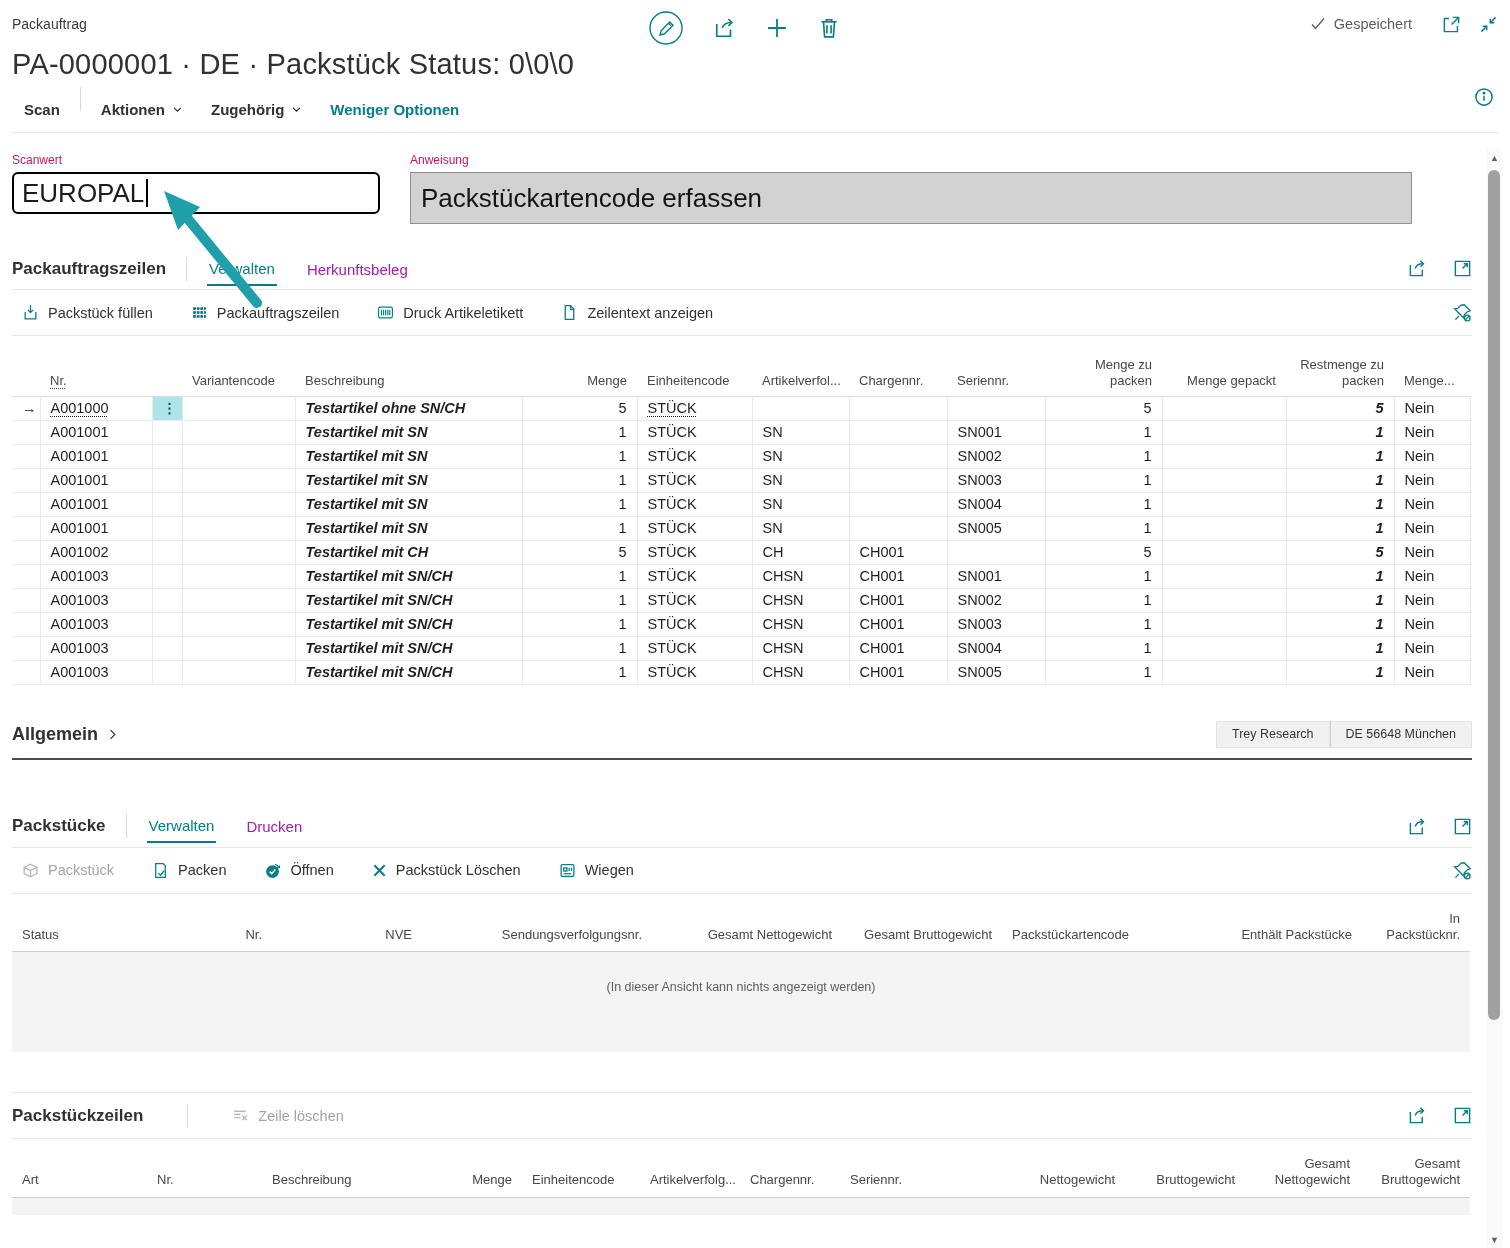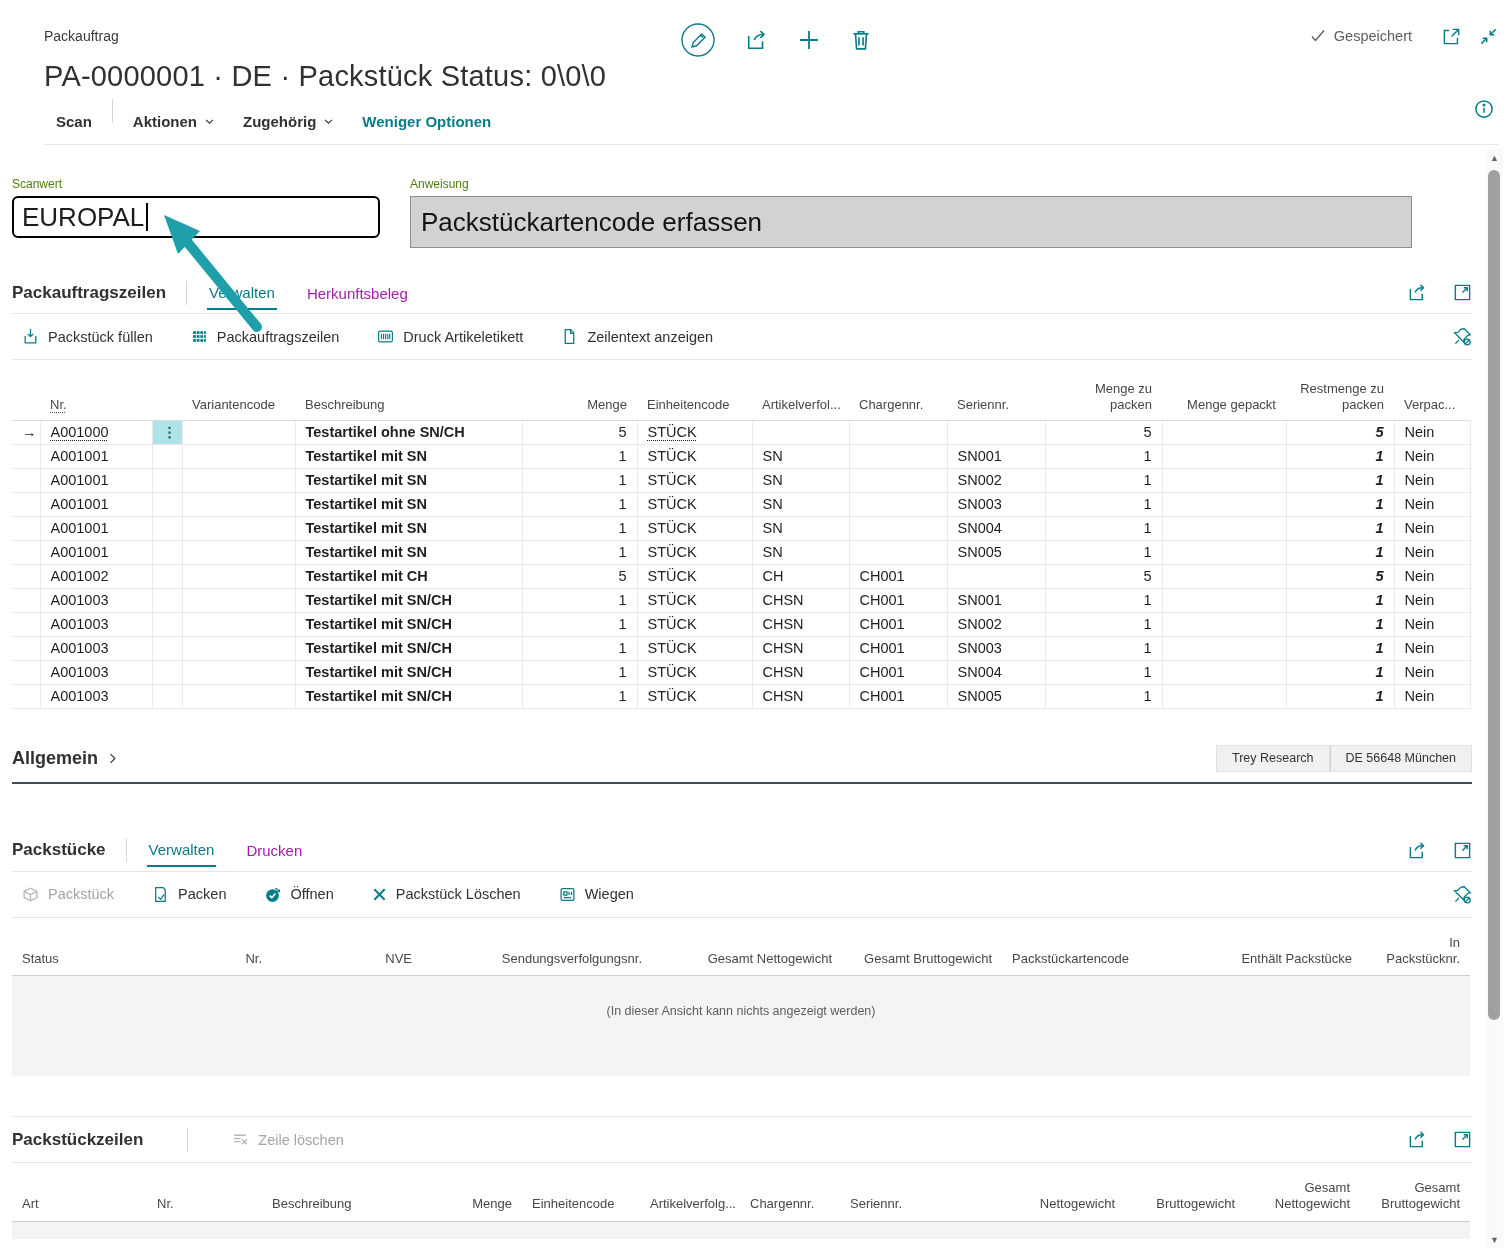--- a/index.html
+++ b/index.html
@@ -7,41 +7,41 @@
     --line:#e6e6e6; --gridline:#eaeaea; --disabled:#a6a4a2;
   }
   *{box-sizing:border-box;}
   html,body{margin:0;padding:0;}
   body{width:1510px;height:1248px;overflow:hidden;position:relative;background:#fff;
        font-family:"Liberation Sans",sans-serif;color:var(--text);}
   svg{display:block;}
   .ic{color:var(--accent);}
 
   
-  .topbar{padding:16px 12px;position:relative;margin-left:32px;}
+  .topbar{padding:4px 12px;position:relative;}
   .caption-row{display:flex;align-items:center;height:40px;position:relative;}
   .caption{font-size:14px;color:#3b3a39;}
   .cmd-center{position:absolute;left:636px;top:6px;display:flex;align-items:center;gap:30px;}
   .cmd-btn{cursor:pointer;}
   .save-group{margin-left:auto;display:flex;align-items:center;gap:8px;color:var(--muted);font-size:14.5px;}
   .save-group .winicons{display:flex;gap:18px;margin-left:22px;}
   .title{margin:4px 0 0;font-size:29px;font-weight:300;color:#323130;letter-spacing:.2px;}
   .menubar{display:flex;align-items:flex-start;height:46px;border-bottom:1px solid var(--line);margin-top:6px;font-weight:bold;}
   .menu-item{display:flex;align-items:center;gap:7px;font-size:15px;padding:0 14px;height:100%;color:#323130;}
   .menu-item.first{padding-left:12px;}
   .menu-item.more{color:var(--accent);}
   .mdiv{width:1px;height:24px;background:#d8d8d8;margin:0 6px;}
   .menubar .info{margin-left:auto;margin-right:4px;}
 
   
   .main{padding:0 38px 0 12px;}
 
   
   .fields{position:relative;display:flex;padding:16px 0 24px;}
-  .field-label{font-size:12px;color:#4d7c0f;margin-bottom:5px;}
+  .field-label{font-size:12px;color:#be185d;margin-bottom:5px;}
   .scan-box{width:368px;height:42px;border:2px solid #000;border-radius:6px;display:flex;align-items:center;
             padding:16px 8px;font-size:26px;color:#1c1c1c;background:#fff;}
   .caret{width:2px;height:28px;background:#000;margin-left:2px;}
   .anw-wrap{margin-left:30px;}
   .anw-box{width:1002px;height:52px;background:#d2d2d2;border:1px solid #8f8f8f;display:flex;align-items:center;
            padding:0 10px;font-size:26px;color:#141414;}
   .annot-arrow{position:absolute;left:140px;top:46px;pointer-events:none;}
 
   
   .section-head{display:flex;align-items:center;height:42px;border-bottom:1px solid var(--line);}
@@ -60,21 +60,21 @@
   table.grid{border-collapse:collapse;table-layout:fixed;width:1458px;margin-top:18px;}
   table.grid th{font-weight:400;font-size:13px;color:#474747;padding:3px 10px 6px;vertical-align:bottom;
                 border-bottom:1px solid #dcdcdc;line-height:1.25;}
   table.grid td{font-size:14.5px;color:#1f1f1f;padding:2px 10px;height:24px;border-top:1px solid var(--gridline);
                 white-space:nowrap;overflow:hidden;}
   table.grid tbody tr:last-child td{border-bottom:1px solid var(--gridline);}
   table.grid td.b{border-left:1px solid var(--gridline);}
   table.grid td.br{border-right:1px solid var(--gridline);}
   .al-r{text-align:right;}
   .al-l{text-align:left;}
-  td.desc{color:var(--red);font-weight:700;}
+  td.desc{color:var(--red);font-weight:700;font-style:italic;}
   td.rest{color:var(--red);font-weight:700;font-style:italic;}
   .dotted{text-decoration:underline dotted;text-underline-offset:3px;text-decoration-thickness:1px;}
   td.menu-cell{background:#aee3ea;text-align:center;padding:0;}
   td.menu-cell span{color:#14545a;font-weight:700;font-size:14px;letter-spacing:1px;}
   td.ind{text-align:center;color:#323130;font-size:15px;padding:0;}
 
   
   .allgemein{display:flex;align-items:center;margin-top:36px;border-bottom:2px solid #444c55;padding-bottom:10px;}
   .allgemein .section-title{font-size:18px;}
   .allgemein .chev{margin-left:8px;color:#323130;}
@@ -324,21 +324,21 @@
             <th class="al-l">Variantencode</th>
             <th class="al-l">Beschreibung</th>
             <th class="al-r">Menge</th>
             <th class="al-l">Einheitencode</th>
             <th class="al-l">Artikelverfol...</th>
             <th class="al-l">Chargennr.</th>
             <th class="al-l">Seriennr.</th>
             <th class="al-r">Menge zu packen</th>
             <th class="al-r">Menge gepackt</th>
             <th class="al-r">Restmenge zu packen</th>
-            <th class="al-l">Verpac...</th>
+            <th class="al-l">Menge...</th>
           </tr>
         </thead>
       <tbody id="lines-body">
           <tr>
             <td class="ind">→</td>
             <td class="al-l b"><span class="dotted">A001000</span></td>
             <td class="b menu-cell"><span>⋮</span></td>
             <td class="al-l b"></td>
             <td class="al-l b desc">Testartikel ohne SN/CH</td>
             <td class="al-r b">5</td>

